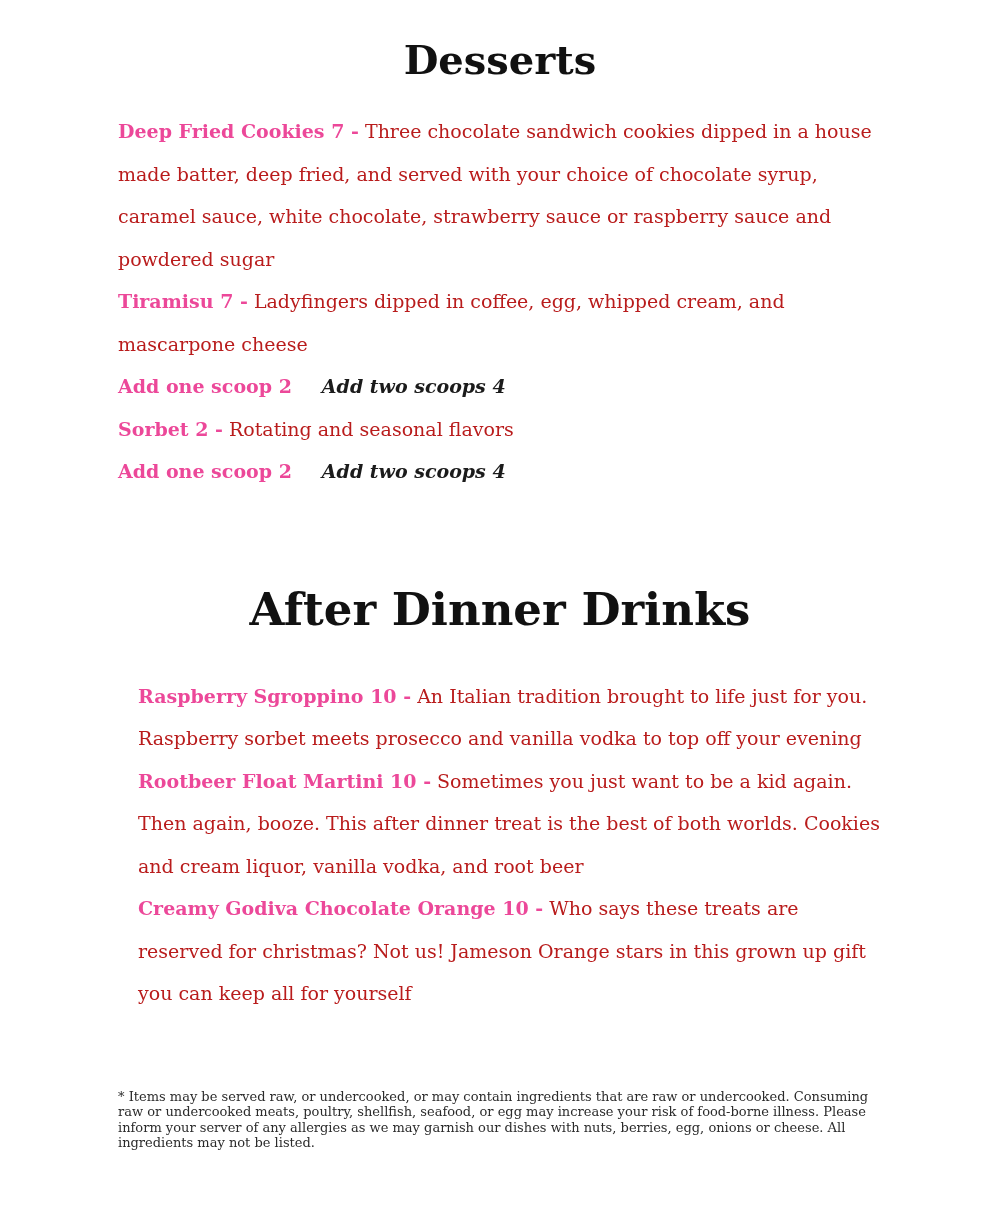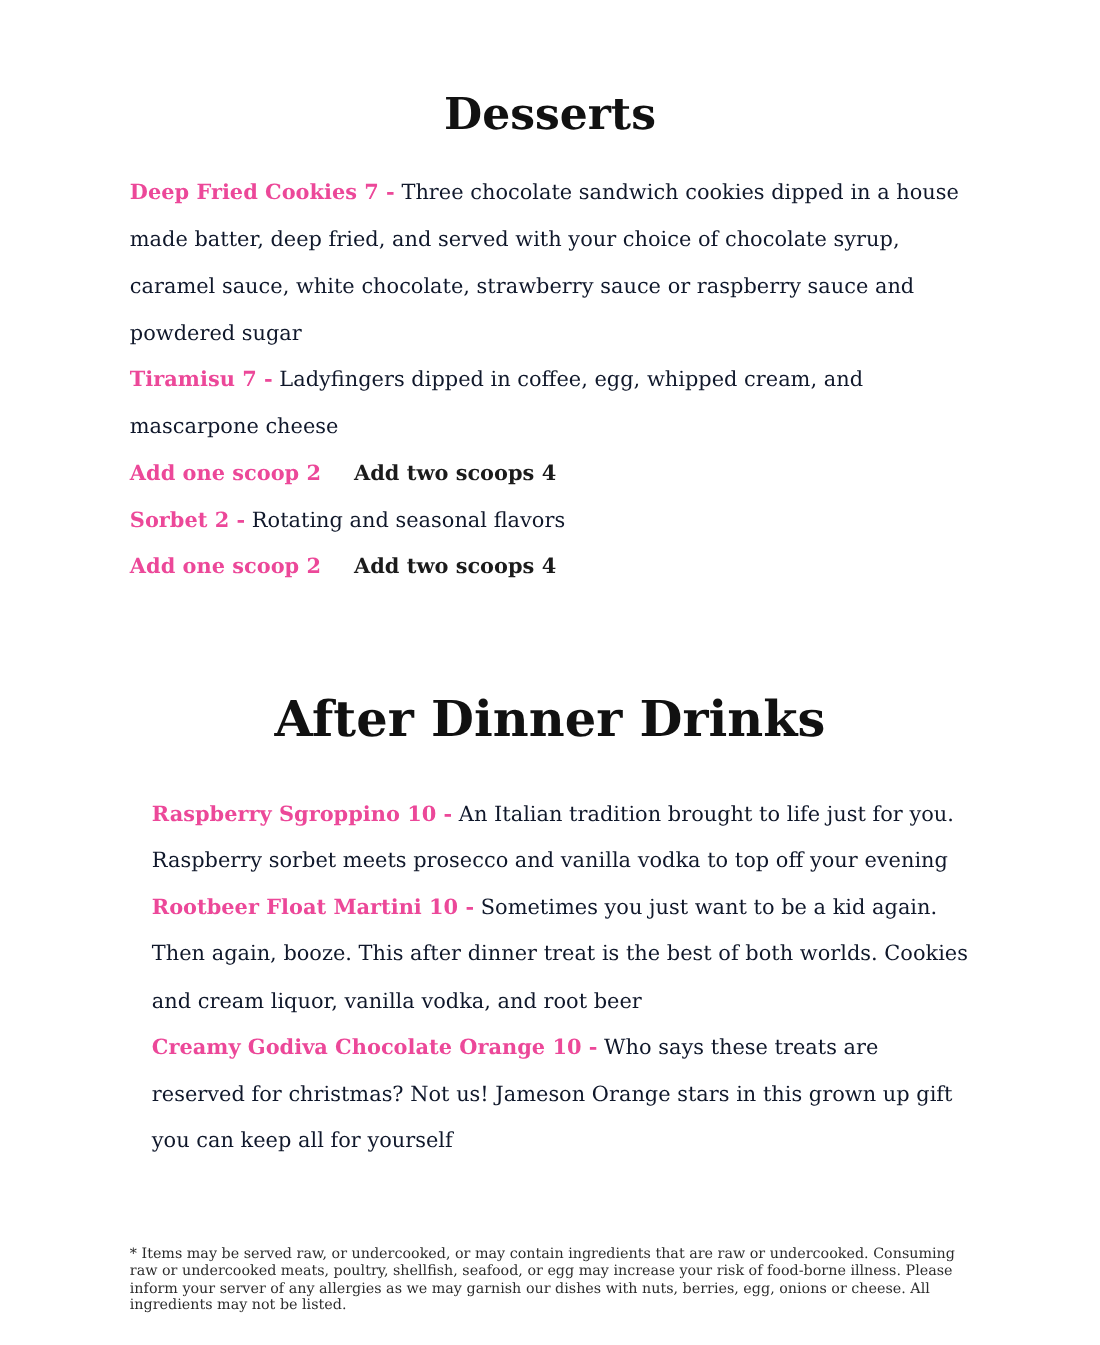--- a/index.html
+++ b/index.html
@@ -18,21 +18,21 @@
     padding: 0 118px;
     overflow: hidden;
   }
   .section-title {
     text-align: center;
     font-weight: bold;
     color: #111111;
     font-family: "DejaVu Serif", "Liberation Serif", serif;
   }
   .title-desserts {
-    margin-top: 80px;
+    margin-top: 36px;
     font-size: 40px;
     line-height: 48px;
   }
   .title-drinks {
     margin-top: 90px;
     font-size: 45px;
     line-height: 54px;
   }
   .menu-block { }
   .block-desserts { margin-top: 26px; }
@@ -44,23 +44,24 @@
     text-align: left;
   }
   .item-name {
     font-weight: bold;
     color: #ec4899;
   }
   .item-name-secondary {
     font-weight: bold;
     color: #1b1b1b;
     padding-left: 30px;
+    font-style: italic;
   }
   .item-name-secondary:empty { padding-left: 0; }
-  .item-desc { color: #0f172a; }
+  .item-desc { color: #b91c1c; }
   .disclaimer {
     margin-top: 74px;
     font-size: 13px;
     line-height: 15.5px;
     color: #2b2b2b;
     text-align: left;
   }
 </style>
 </head>
 <body>

